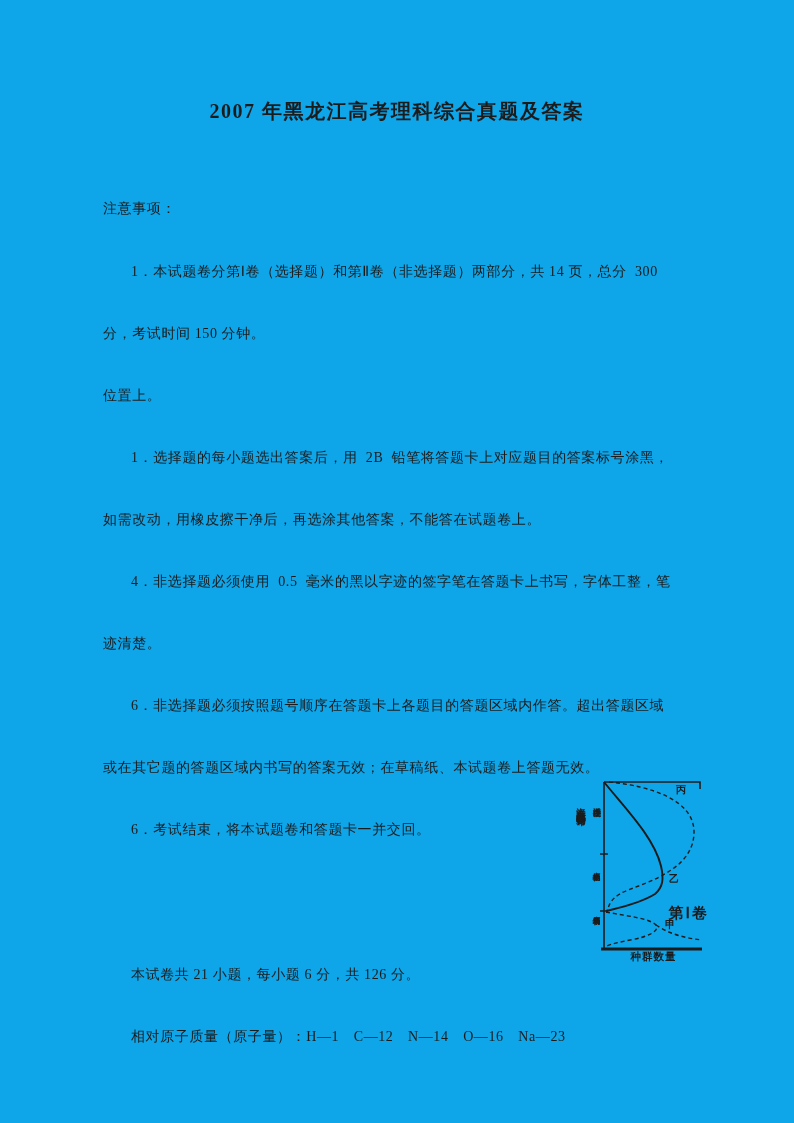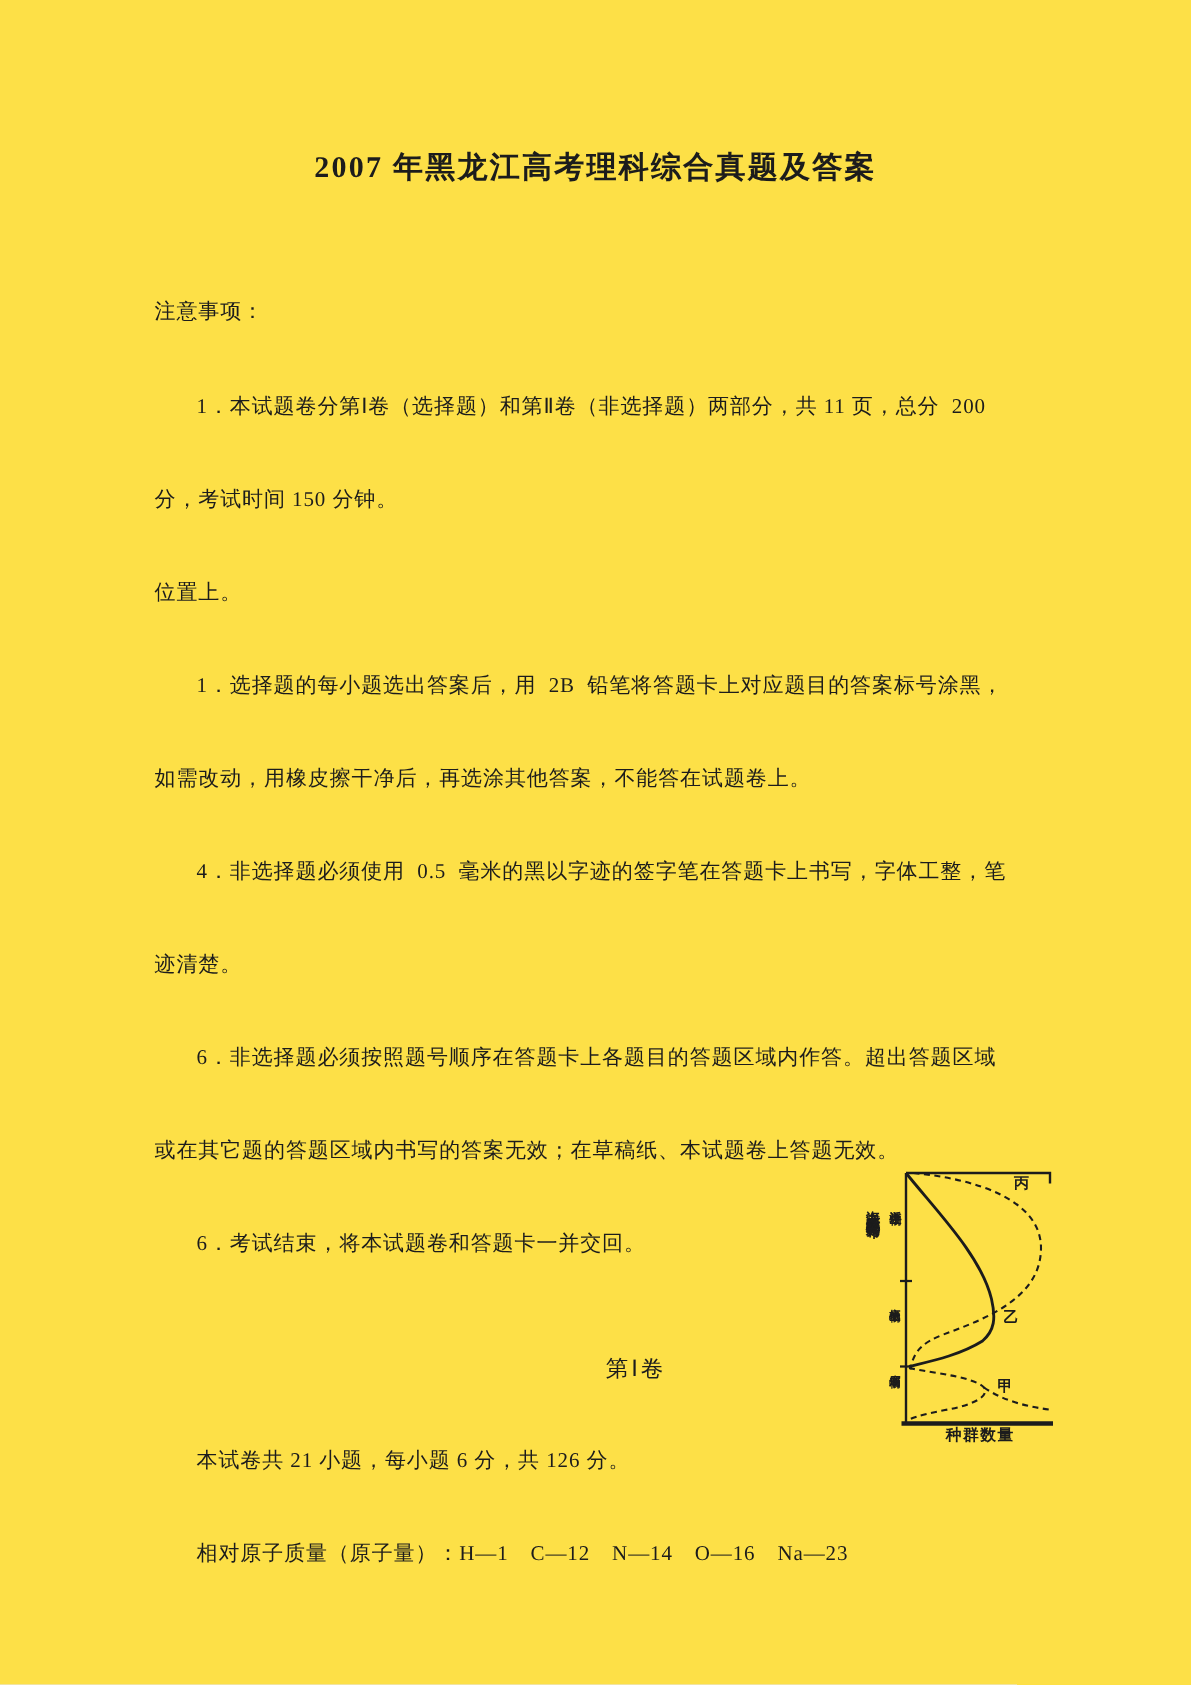--- a/index.html
+++ b/index.html
@@ -1,39 +1,39 @@
 <!DOCTYPE html>
 <html><head>
 <meta charset="utf-8">
 <style>
   html,body{margin:0;padding:0;background:#e8e8e8;}
   .page{
     position:relative;
     width:794px;height:1123px;
-    background:#fde047;
+    background:#0ea5e9;
     margin:0 auto;
     font-family:"Liberation Serif", serif;
     color:#1c1c1c;
     overflow:hidden;
   }
   .title{
     position:absolute;left:0;top:98px;width:100%;
     text-align:center;font-size:20px;font-weight:bold;
     letter-spacing:1.5px;margin:0;
   }
   .col{
     position:absolute;left:103px;top:158px;width:606px;
     font-size:14px;line-height:20.7px;
     letter-spacing:0.6px;
     white-space:pre;
   }
   .ln{height:20.7px;}
   .ind{padding-left:28px;}
   .heading1{
-    font-weight:normal;font-size:15px;text-align:center;padding-left:36px;
+    font-weight:bold;font-size:15px;text-align:right;padding-left:36px;
     letter-spacing:2px;
   }
   
   .figure{
     position:absolute;left:576px;top:762px;width:133px;height:206px;
   }
   .figure svg.frame{position:absolute;left:0;top:0;}
   .yaxis-title{
     position:absolute;left:0px;top:38px;
     writing-mode:vertical-rl;text-orientation:upright;
@@ -60,21 +60,21 @@
 </style>
 </head>
 <body>
 
 <div class="page">
 
   <h1 class="title">2007 年黑龙江高考理科综合真题及答案</h1>
 
   <div class="col">
     <div class="ln">注意事项：</div>
-    <div class="ln ind">1．本试题卷分第Ⅰ卷（选择题）和第Ⅱ卷（非选择题）两部分，共 11 页，总分  200</div>
+    <div class="ln ind">1．本试题卷分第Ⅰ卷（选择题）和第Ⅱ卷（非选择题）两部分，共 14 页，总分  300</div>
     <div class="ln">分，考试时间 150 分钟。</div>
     <div class="ln">位置上。</div>
     <div class="ln ind">1．选择题的每小题选出答案后，用  2B  铅笔将答题卡上对应题目的答案标号涂黑，</div>
     <div class="ln">如需改动，用橡皮擦干净后，再选涂其他答案，不能答在试题卷上。</div>
     <div class="ln ind">4．非选择题必须使用  0.5  毫米的黑以字迹的签字笔在答题卡上书写，字体工整，笔</div>
     <div class="ln">迹清楚。</div>
     <div class="ln ind">6．非选择题必须按照题号顺序在答题卡上各题目的答题区域内作答。超出答题区域</div>
     <div class="ln">或在其它题的答题区域内书写的答案无效；在草稿纸、本试题卷上答题无效。</div>
     <div class="ln ind">6．考试结束，将本试题卷和答题卡一并交回。</div>
 

